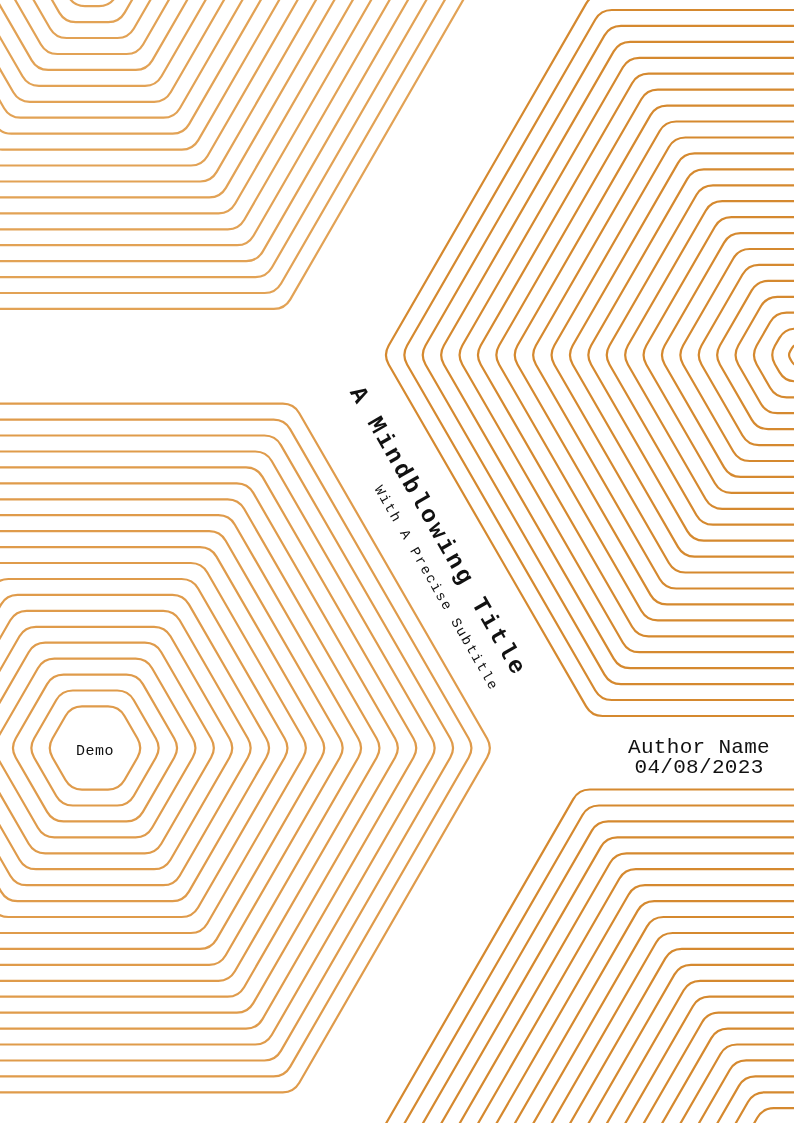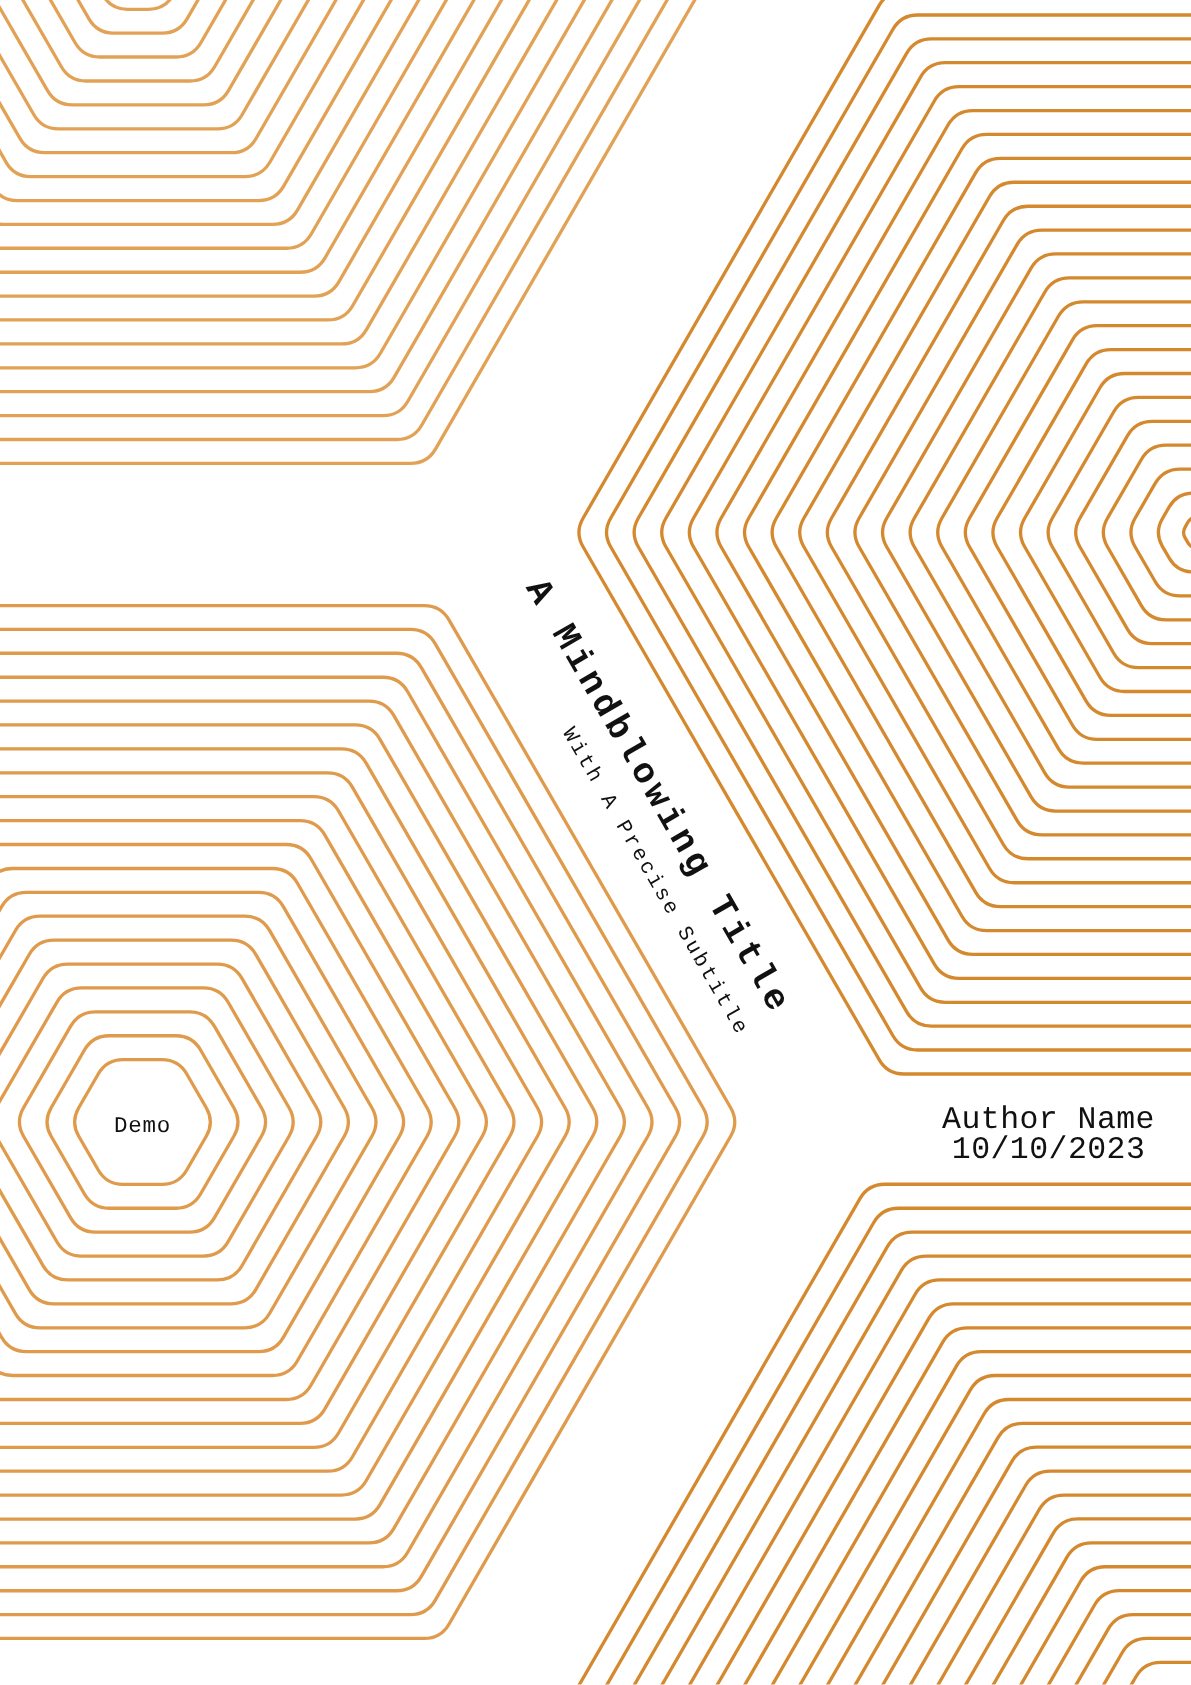--- a/index.html
+++ b/index.html
@@ -160,16 +160,16 @@
 
   <div class="title-block" style="transform: translate(-50%, -50%) rotate(60deg);">
     <div class="doc-title">A Mindblowing Title</div>
     <div class="doc-subtitle">With A Precise Subtitle</div>
   </div>
 
   <div class="demo-label">Demo</div>
 
   <div class="author-block">
     <div>Author Name</div>
-    <div>10/10/2023</div>
+    <div>04/08/2023</div>
   </div>
 
 </div>
 
 </body></html>

